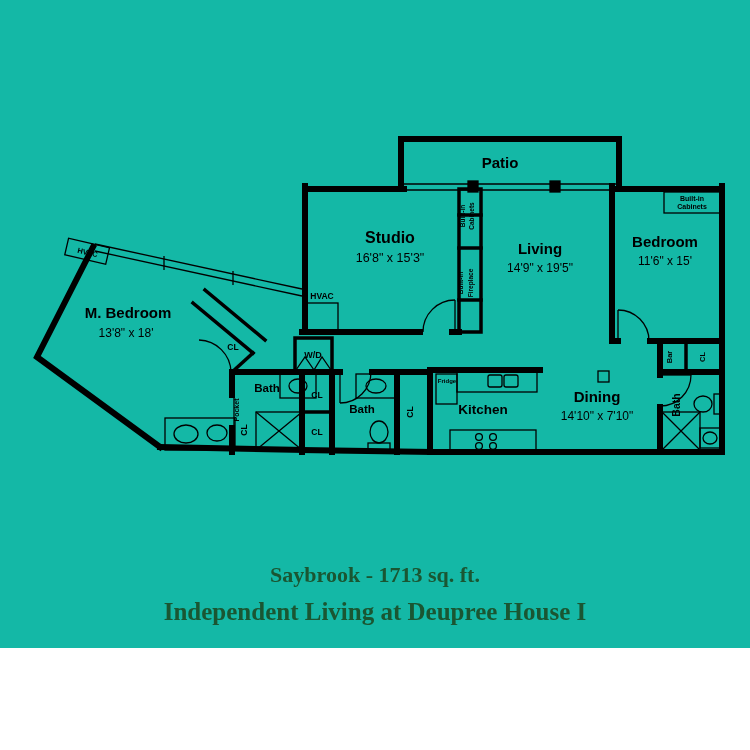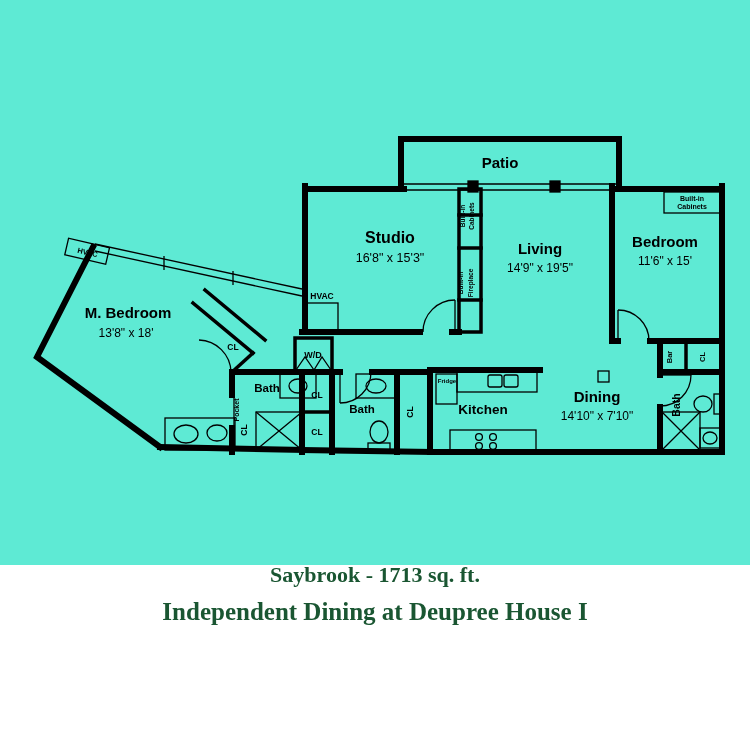--- a/index.html
+++ b/index.html
@@ -1,16 +1,16 @@
 <!DOCTYPE html>
 <html><head>
 <meta charset="utf-8">
 <style>
   html,body{margin:0;padding:0;background:#ffffff;width:750px;height:750px;overflow:hidden;}
-  .page{width:750px;height:565px;background:#5eead4;position:relative;}
+  .page{width:750px;height:648px;background:#14b8a6;position:relative;}
   svg{display:block;}
   svg text{font-family:"Liberation Sans", sans-serif;fill:#000;}
   .rn{font-weight:bold;}
   .dim{font-weight:normal;}
   .tiny{font-weight:bold;}
   .caption{text-align:center;margin-top:42px;}
   .caption .title{font-family:"Liberation Serif", serif;font-size:22px;font-weight:600;margin:0 0 10px 0;}
   .caption .subtitle{font-family:"Liberation Serif", serif;font-size:25px;font-weight:600;margin:0;}
 </style>
 </head>
@@ -176,16 +176,16 @@
     <text x="463" y="283" font-size="6.5" class="tiny" text-anchor="middle" transform="rotate(-90 463 283)">Built-in</text>
     <text x="473" y="283" font-size="6.5" class="tiny" text-anchor="middle" transform="rotate(-90 473 283)">Fireplace</text>
 
     <text x="692" y="201" font-size="7" class="tiny" text-anchor="middle">Built-in</text>
     <text x="692" y="209" font-size="7" class="tiny" text-anchor="middle">Cabinets</text>
   </g>
 </svg>
 
 <div class="caption">
   <p class="title" style="color: rgb(26, 86, 50);">Saybrook - 1713 sq. ft.</p>
-  <p class="subtitle" style="color: rgb(26, 86, 50);">Independent Dining at Deupree House I</p>
+  <p class="subtitle" style="color: rgb(26, 86, 50);">Independent Living at Deupree House I</p>
 </div>
 
 </div>
 
 </body></html>

